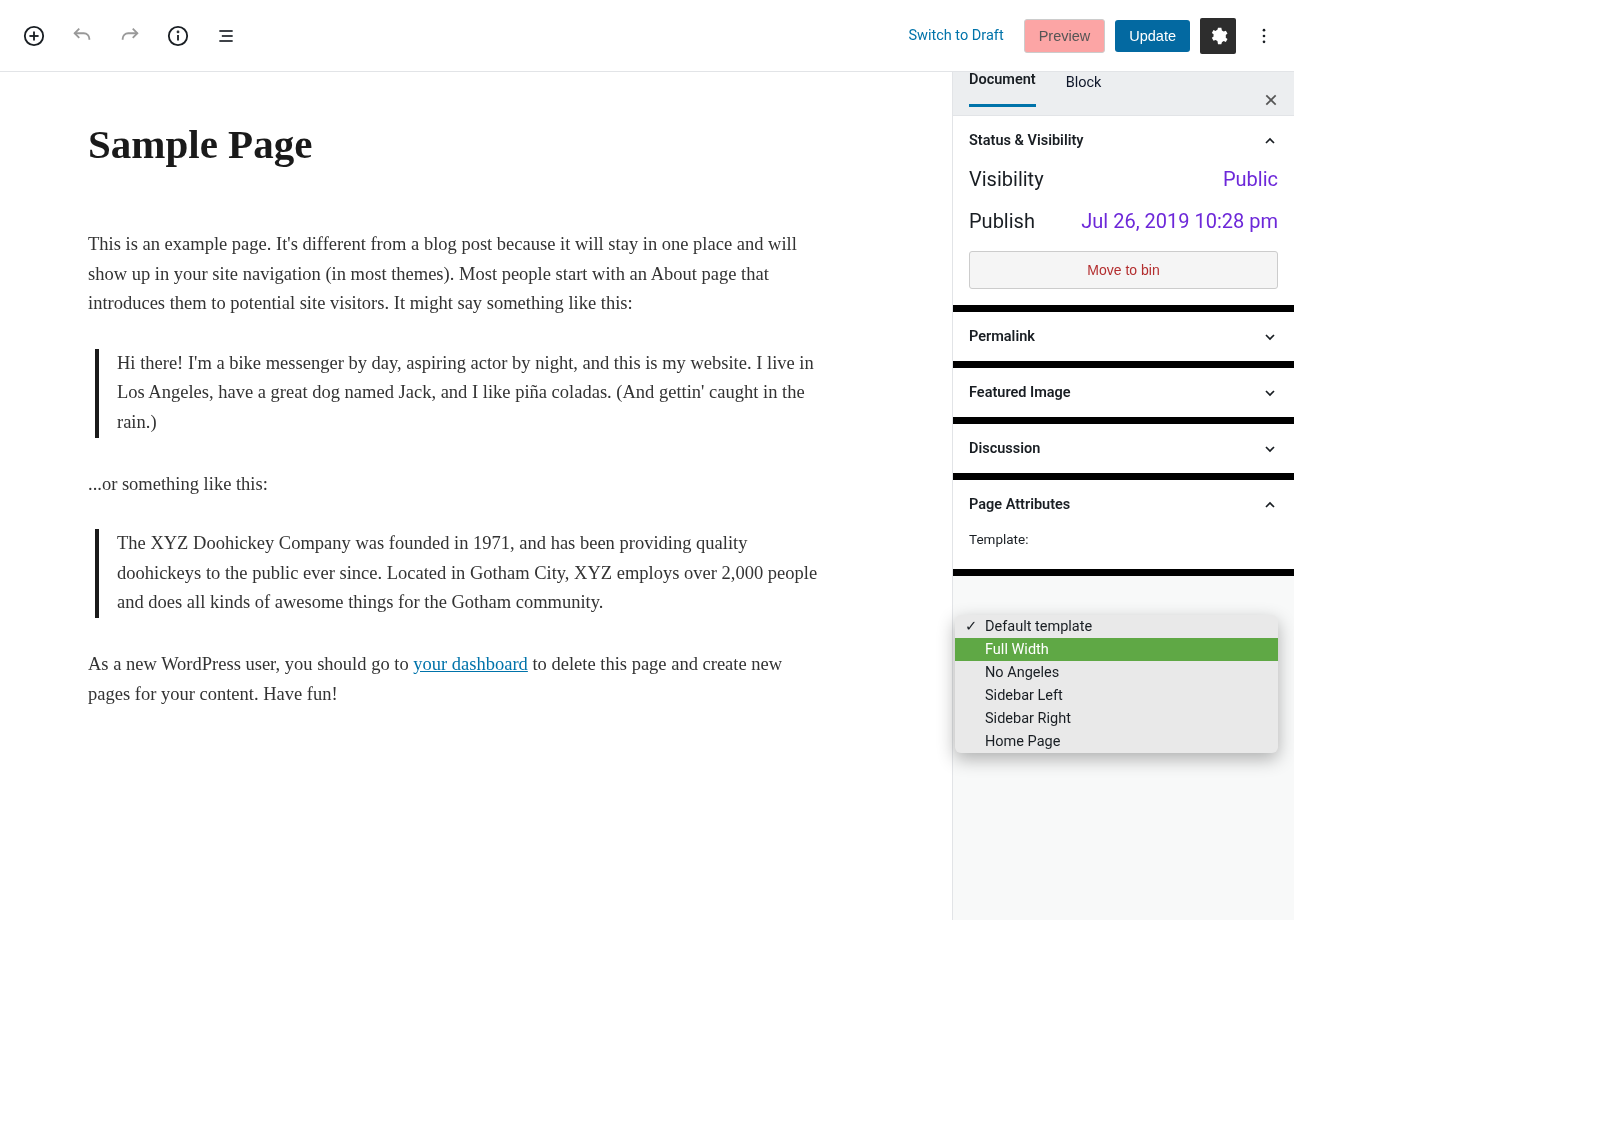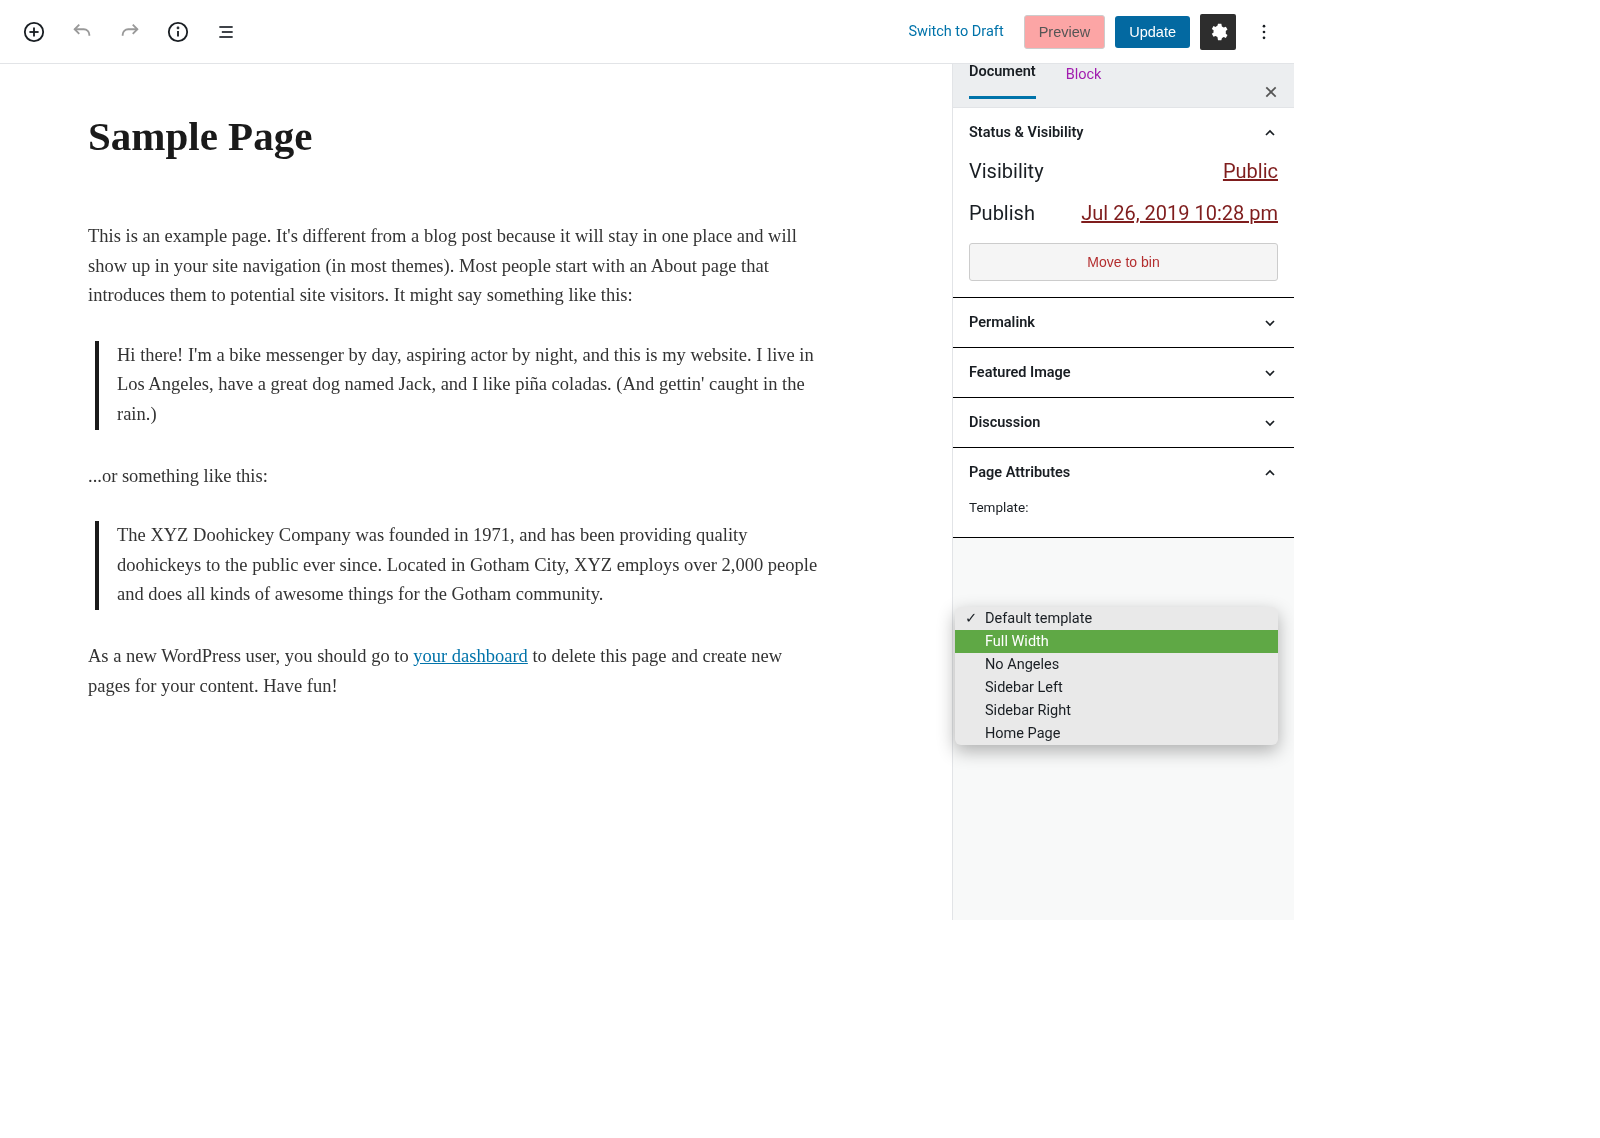--- a/index.html
+++ b/index.html
@@ -5,21 +5,21 @@
 * { box-sizing: border-box; margin: 0; padding: 0; }
 body {
   font-family: -apple-system, BlinkMacSystemFont, "Segoe UI", Roboto, sans-serif;
   background: #fff;
   color: #191e23;
   width: 1294px;
   height: 920px;
   overflow: hidden;
 }
 .topbar {
-  height: 64px;
+  height: 72px;
   border-bottom: 1px solid #e2e4e7;
   display: flex;
   align-items: center;
   padding: 0 8px;
 }
 .topbar-left { display: flex; align-items: center; gap: 12px; padding-left: 8px; }
 .topbar-right { margin-left: auto; display: flex; align-items: center; gap: 10px; padding-right: 4px; }
 .icon-btn {
   width: 36px; height: 36px;
   display: inline-flex; align-items: center; justify-content: center;
@@ -77,42 +77,42 @@
   display: flex;
   align-items: flex-end;
   border-bottom: 1px solid #e2e4e7;
   padding: 8px 16px;
   background: #eceef0;
 }
 .tab {
   padding: 16px 0;
   margin-right: 30px;
   font-size: 14.5px;
-  color: #a21caf;
+  color: #0f172a;
   cursor: pointer;
 }
 .tab.active { color: #191e23; font-weight: 600; border-bottom: 3px solid #0073aa; }
 .close-sidebar {
   margin-left: auto; background: none; border: none;
   font-size: 18px; cursor: pointer; color: #555;
 }
 .panel {
-  border-bottom: 1px solid #000000;
+  border-bottom: 7px solid #000000;
   padding: 16px;
   background: #fff;
 }
 .panel-header {
   display: flex; align-items: center; cursor: pointer;
   font-size: 14.5px; font-weight: 600;
   padding: 0;
 }
 .chev { margin-left: auto; }
 .panel-body { margin-top: 18px; }
 .row { display: flex; align-items: center; font-size: 20px; margin-bottom: 18px; }
-.row-val { margin-left: auto; color: #7f1d1d; text-decoration: underline; cursor: pointer; }
+.row-val { margin-left: auto; color: #6d28d9; cursor: pointer; }
 .move-bin {
   width: 100%; padding: 10px; font-size: 14px;
   background: #f5f5f5; border: 1px solid #ccc; color: #b32d2e;
   cursor: pointer; border-radius: 3px;
 }
 .panel.collapsed { padding: 16px; }
 .field-label { font-size: 13.5px; margin-bottom: 6px; }
 .dropdown {
   position: absolute;
   left: 2px; right: 16px;

